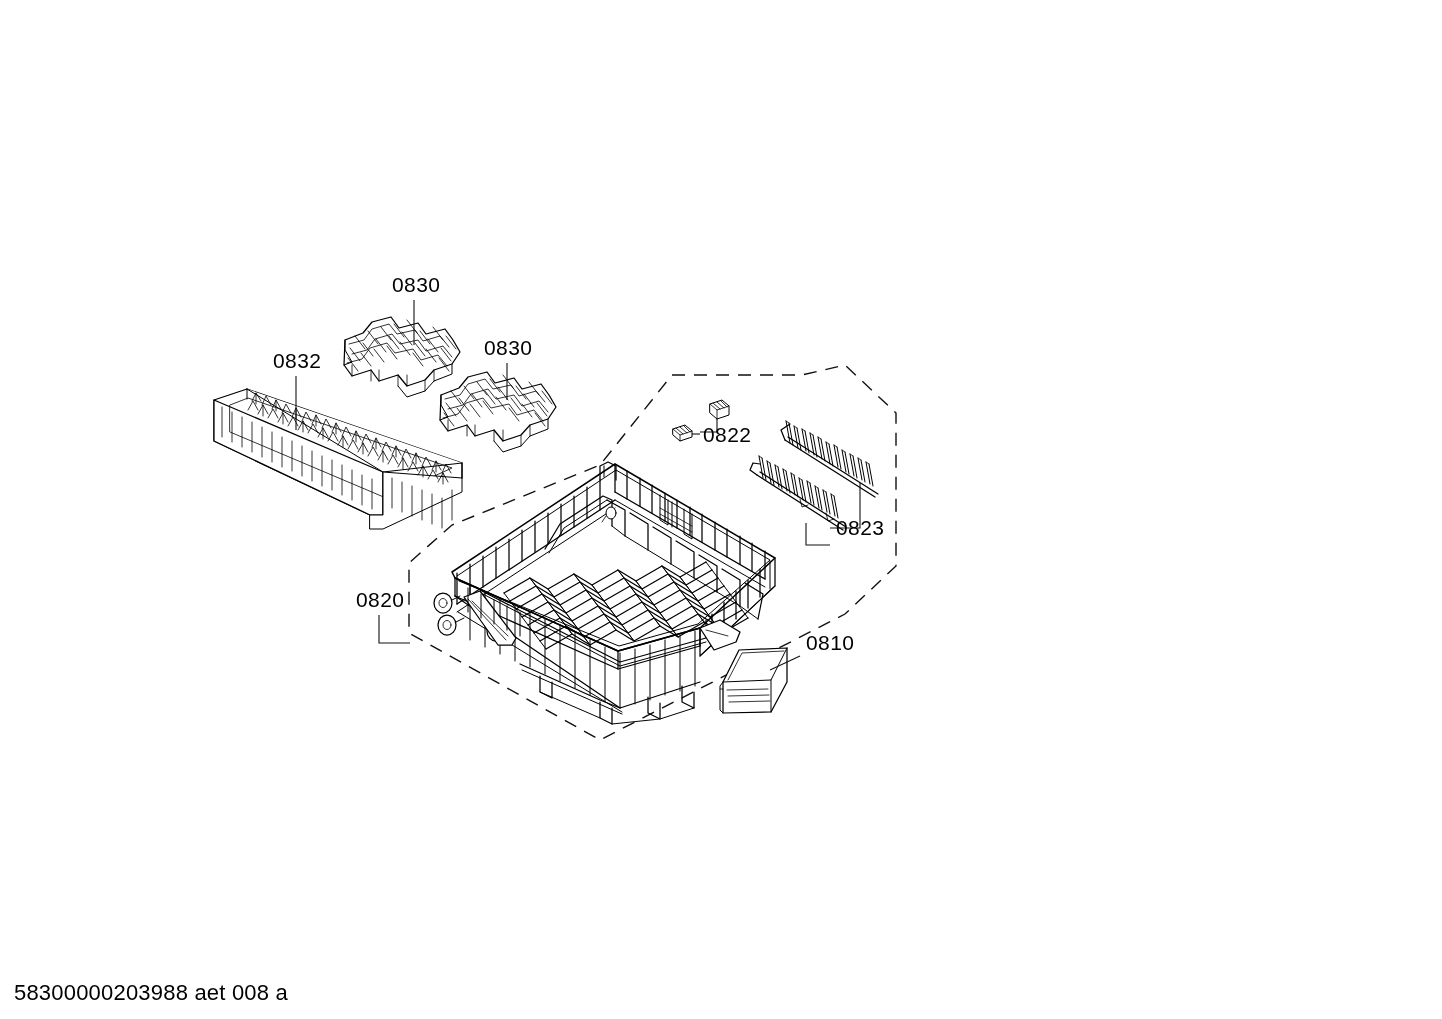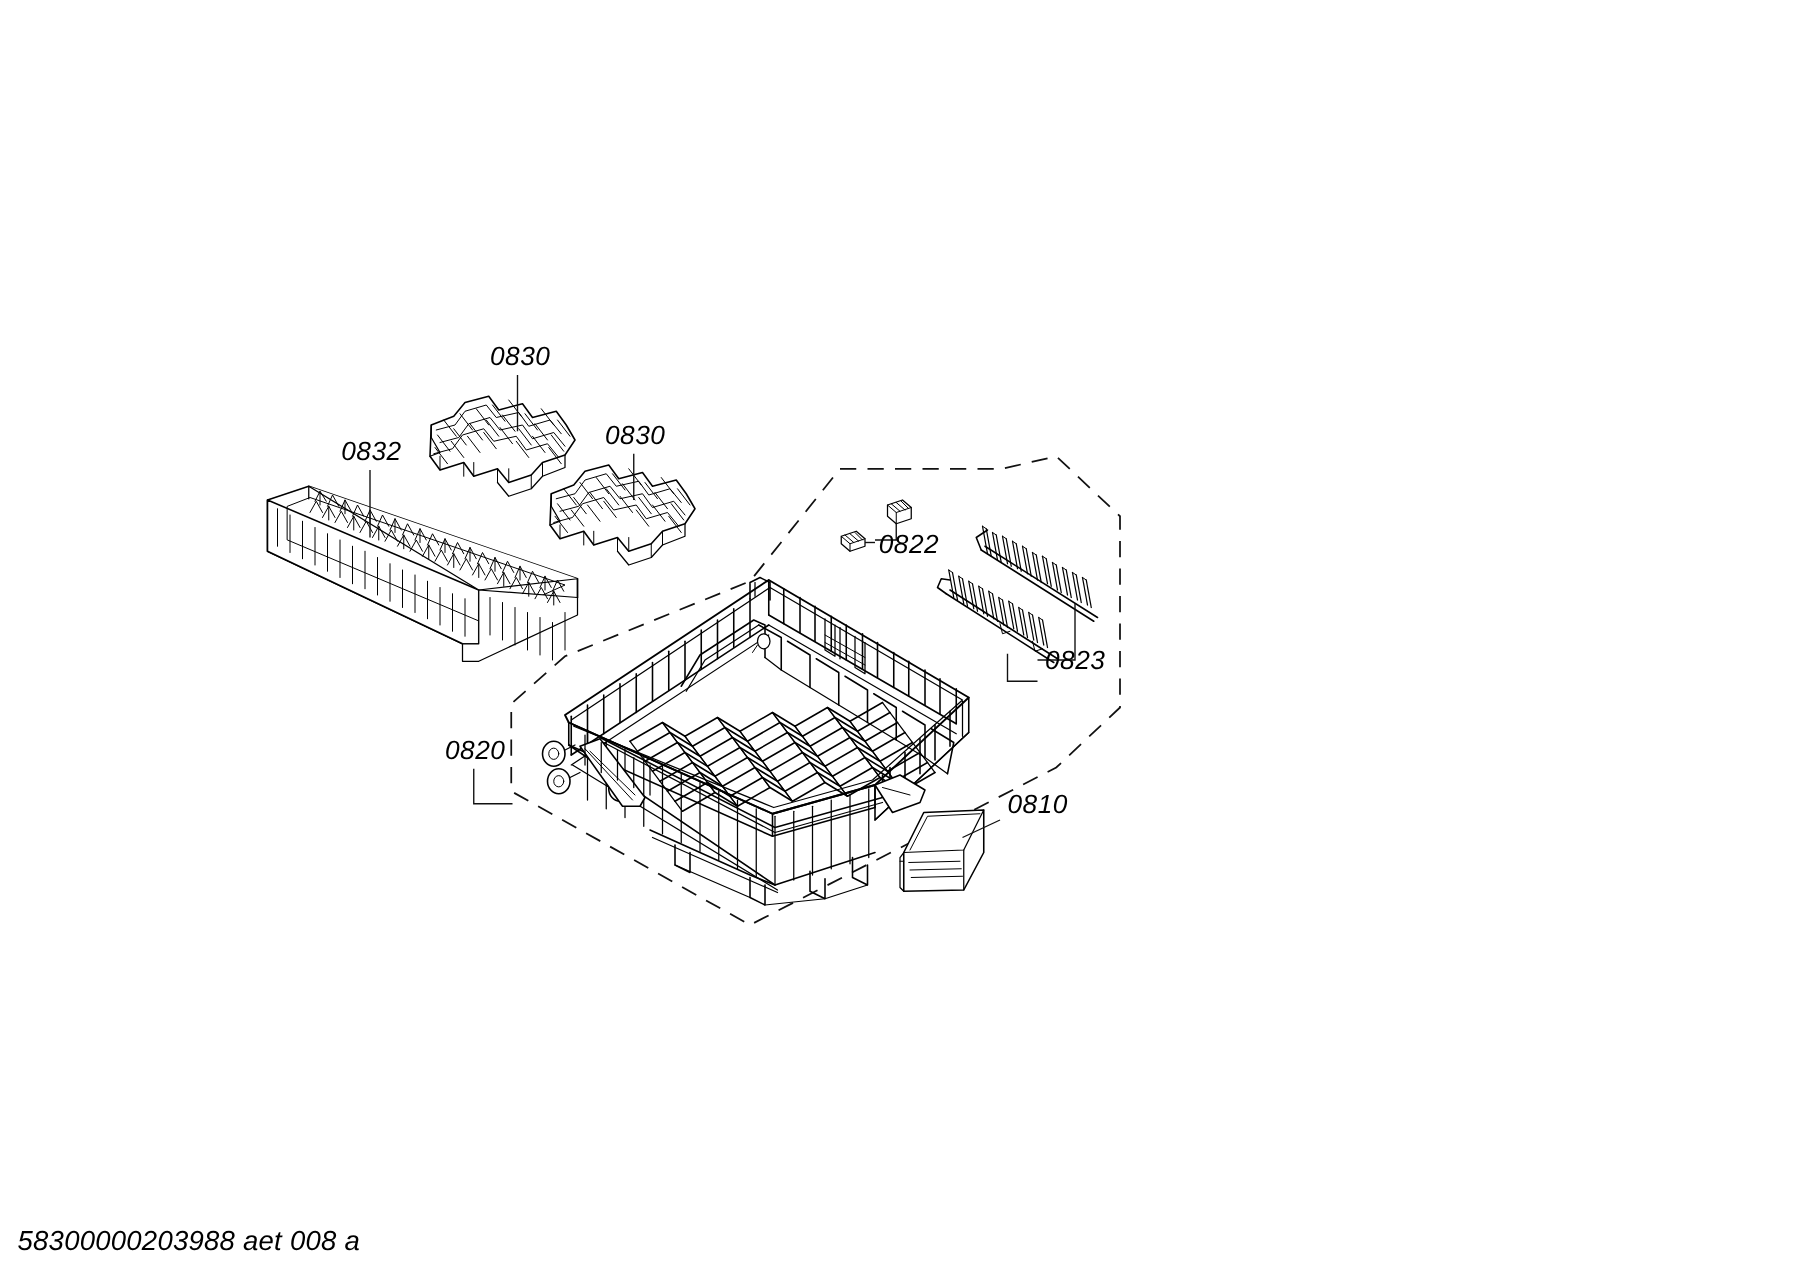--- a/index.html
+++ b/index.html
@@ -15,21 +15,20 @@
     overflow: hidden;
     font-family: "Liberation Sans", sans-serif;
     color: #000000;
   }
   #diagram-root {
     position: absolute;
     left: 0;
     top: 0;
     width: 1442px;
     height: 1019px;
-    font-style: italic;
   }
   svg#parts-svg {
     display: block;
     width: 1442px;
     height: 1019px;
   }
   .label-text {
     font-family: "Liberation Sans", sans-serif;
     font-size: 21px;
     fill: #000000;

